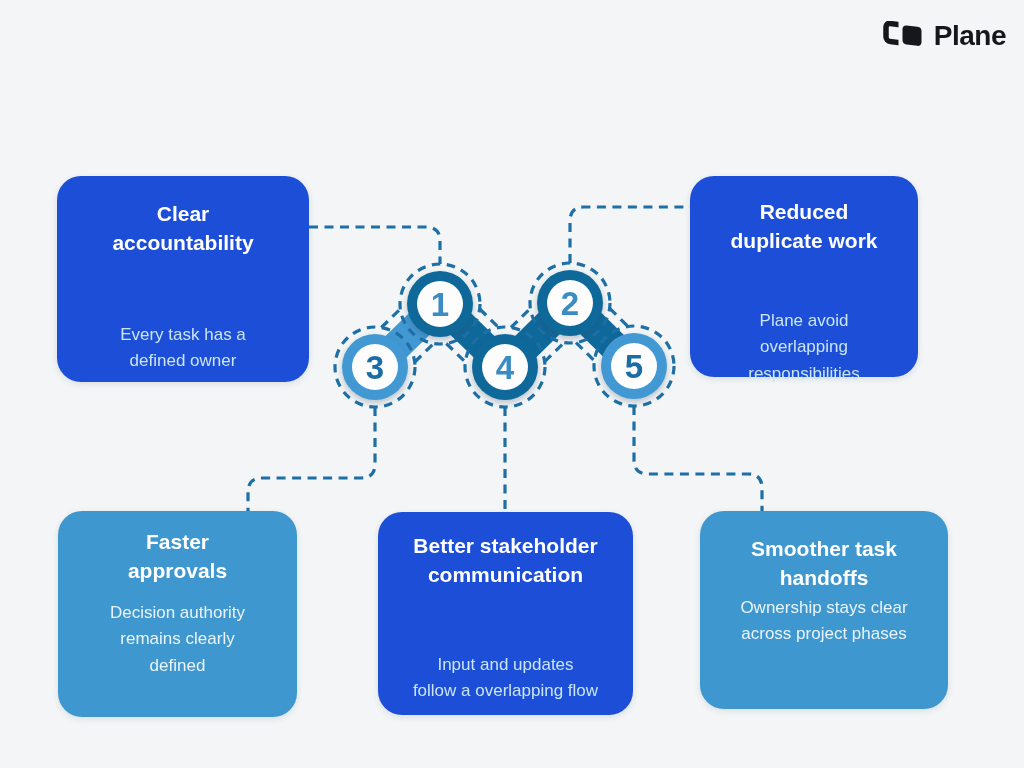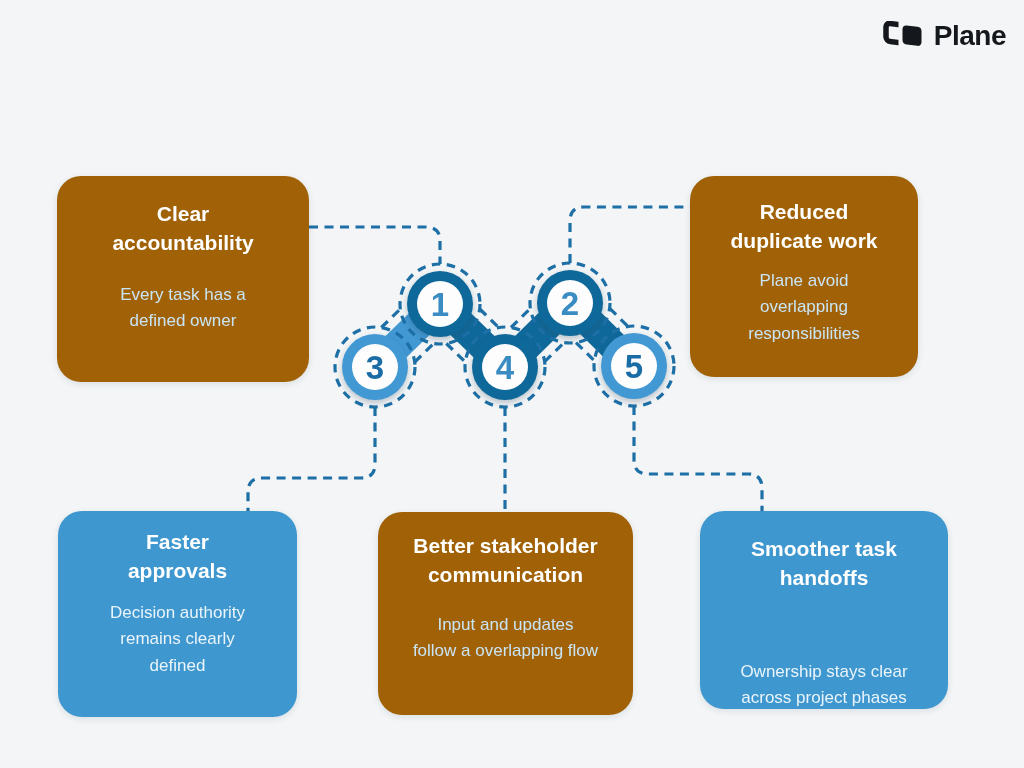--- a/index.html
+++ b/index.html
@@ -33,43 +33,43 @@
   .num  { font-family:"Liberation Sans",sans-serif; font-size:33px; font-weight:700; text-anchor:middle; }
   .num.on-dark  { fill:#3a8cc3; }
   .num.on-light { fill:#1a6ca5; }
 
   
   .benefit {
     position:absolute; border-radius:24px; box-sizing:border-box;
     display:flex; flex-direction:column; align-items:center; text-align:center;
     box-shadow:0 2px 6px rgba(40,70,100,0.12);
   }
-  .benefit.dark  { background:#a16207; }
+  .benefit.dark  { background:#1d4ed8;gap:40px; }
   .benefit.light { background:#3e97cf; }
   .benefit-title {
     margin:0; font-size:21px; font-weight:700; line-height:1.38; color:#ffffff;
     white-space:pre-line;
   }
   .benefit-desc {
     margin:0; font-size:17px; font-weight:400; line-height:1.55;
     white-space:pre-line;
   }
   .benefit.dark  .benefit-desc { color:#c9e5f5; }
   .benefit.light .benefit-desc { color:#eaf4fb; }
 
   .b1 { left:57px;  top:176px; width:252px; height:206px; padding-top:24px; }
   .b2 { left:690px; top:176px; width:228px; height:201px; padding-top:22px; }
   .b3 { left:58px;  top:511px; width:239px; height:206px; padding-top:17px; }
   .b4 { left:378px; top:512px; width:255px; height:203px; padding-top:20px; }
-  .b5 { left:700px; top:511px; width:248px; height:198px; padding-top:24px;gap:32px; }
+  .b5 { left:700px; top:511px; width:248px; height:198px; padding-top:24px; }
   .b1 .benefit-desc { margin-top:24px; }
   .b2 .benefit-desc { margin-top:12px; }
   .b3 .benefit-desc { margin-top:14px; }
   .b4 .benefit-desc { margin-top:22px; }
-  .b5 .benefit-desc { margin-top:34px; }
+  .b5 .benefit-desc { margin-top:2px; }
 </style>
 </head>
 <body>
 
 <div class="canvas">
 
   <svg class="diagram" viewBox="0 0 1024 768">
 
     <path class="dash" d="M309 227 H426 Q440 227 440 241 V264"></path>
     <path class="dash" d="M570 263 V221 Q570 207 584 207 H690"></path>

